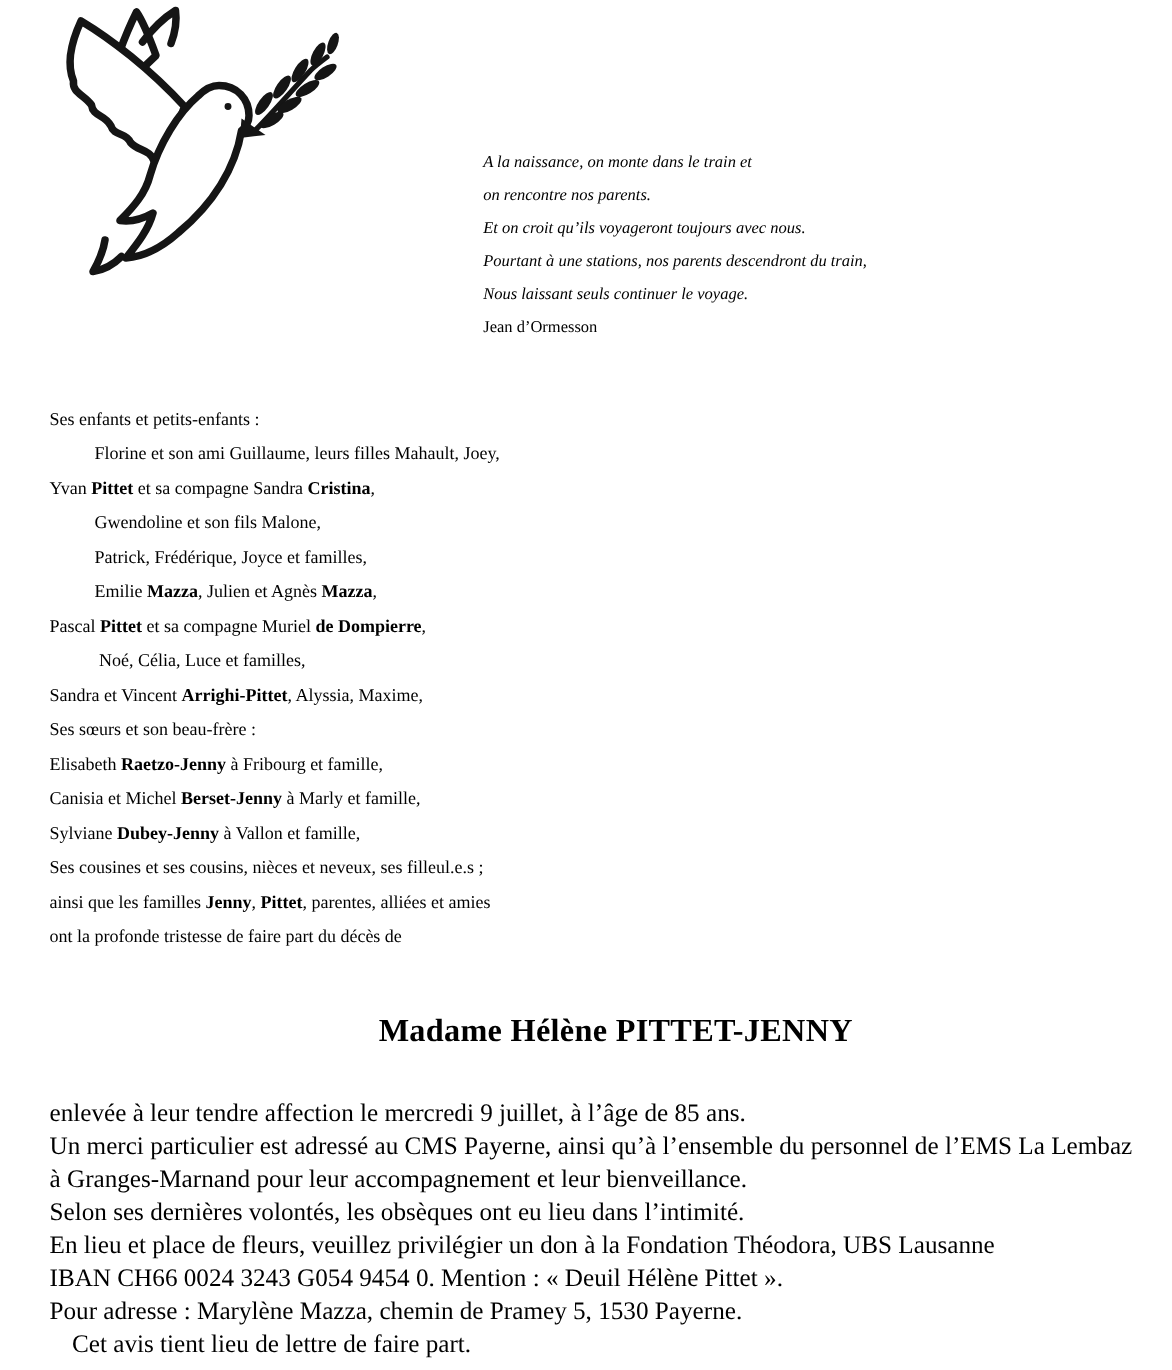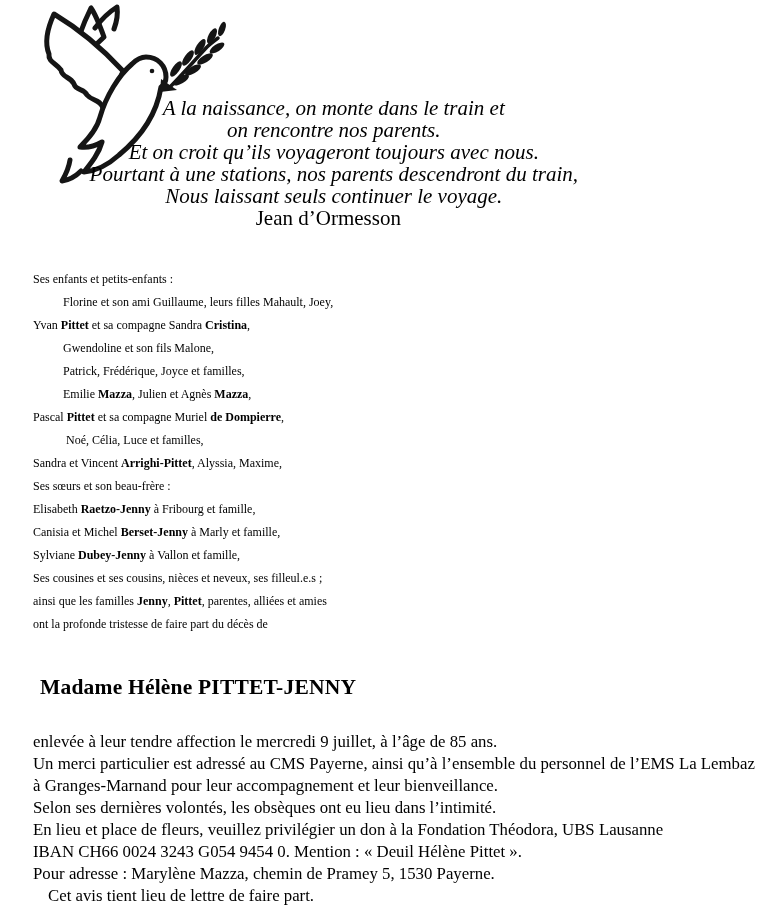--- a/index.html
+++ b/index.html
@@ -16,43 +16,43 @@
     position: absolute;
     left: 28px;
     top: 2px;
     width: 202px;
     height: 182px;
   }
   .quote {
     position: absolute;
     top: 97px;
     right: 203px;
-    text-align: center;
-    font-size: 21px;
+    text-align: left;
+    font-size: 11px;
     line-height: 22px;
     white-space: nowrap;
   }
   .quote .line { font-style: italic; }
   .quote .attrib { font-style: normal; padding-right: 11px; }
   .family {
     position: absolute;
     left: 33px;
     top: 268px;
     font-size: 12px;
     line-height: 23px;
     white-space: nowrap;
   }
   .family .line.indent { padding-left: 30px; }
   .b { font-weight: bold; }
   .title {
     position: absolute;
     top: 675px;
     left: 40px;
     right: 0;
-    text-align: left;
+    text-align: center;
     font-size: 21.5px;
     font-weight: bold;
     letter-spacing: 0.2px;
   }
   .notice {
     position: absolute;
     left: 33px;
     top: 731px;
     right: 5px;
     font-size: 16.8px;

